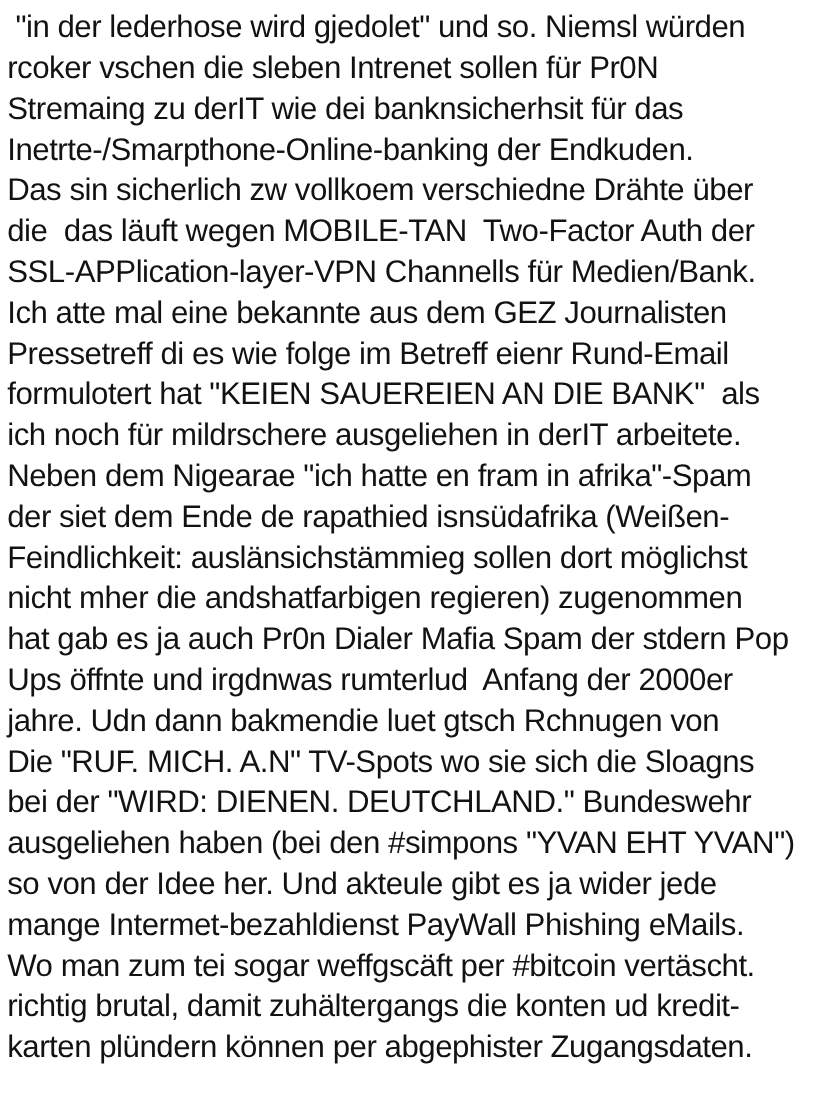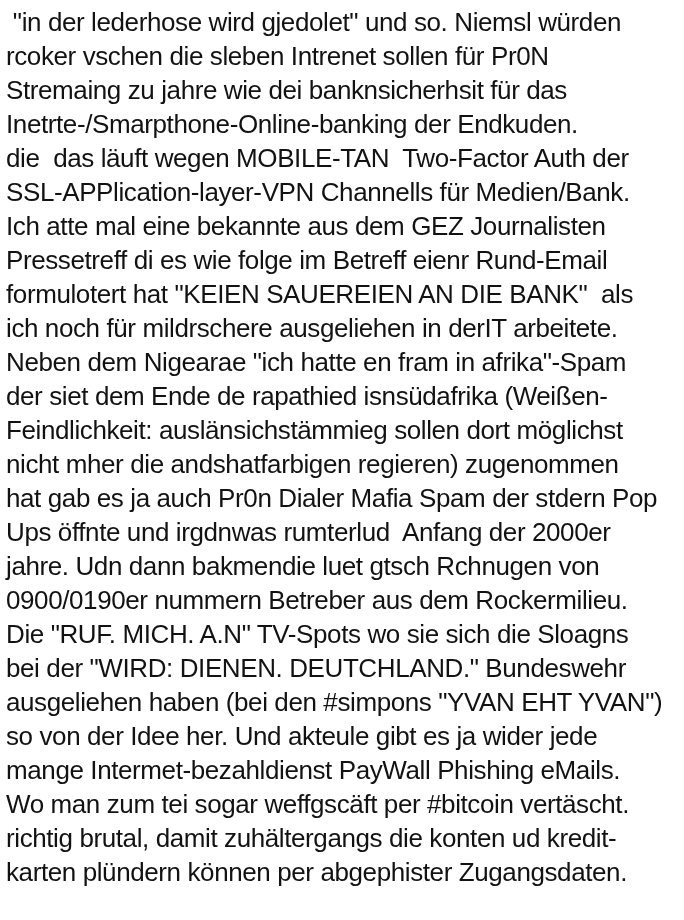--- a/index.html
+++ b/index.html
@@ -29,36 +29,36 @@
     font-weight: 400;
   }
 </style>
 </head>
 <body>
 
 <div class="text-page">
   <div id="text-block">
       <div class="text-line"> "in der lederhose wird gjedolet" und so. Niemsl würden</div>
       <div class="text-line">rcoker vschen die sleben Intrenet sollen für Pr0N</div>
-      <div class="text-line">Stremaing zu jahre wie dei banknsicherhsit für das</div>
+      <div class="text-line">Stremaing zu derIT wie dei banknsicherhsit für das</div>
       <div class="text-line">Inetrte-/Smarpthone-Online-banking der Endkuden.</div>
+      <div class="text-line">Das sin sicherlich zw vollkoem verschiedne Drähte über</div>
       <div class="text-line">die  das läuft wegen MOBILE-TAN  Two-Factor Auth der</div>
       <div class="text-line">SSL-APPlication-layer-VPN Channells für Medien/Bank.</div>
       <div class="text-line">Ich atte mal eine bekannte aus dem GEZ Journalisten</div>
       <div class="text-line">Pressetreff di es wie folge im Betreff eienr Rund-Email</div>
       <div class="text-line">formulotert hat "KEIEN SAUEREIEN AN DIE BANK"  als</div>
       <div class="text-line">ich noch für mildrschere ausgeliehen in derIT arbeitete.</div>
       <div class="text-line">Neben dem Nigearae "ich hatte en fram in afrika"-Spam</div>
       <div class="text-line">der siet dem Ende de rapathied isnsüdafrika (Weißen-</div>
       <div class="text-line">Feindlichkeit: auslänsichstämmieg sollen dort möglichst</div>
       <div class="text-line">nicht mher die andshatfarbigen regieren) zugenommen</div>
       <div class="text-line">hat gab es ja auch Pr0n Dialer Mafia Spam der stdern Pop</div>
       <div class="text-line">Ups öffnte und irgdnwas rumterlud  Anfang der 2000er</div>
       <div class="text-line">jahre. Udn dann bakmendie luet gtsch Rchnugen von</div>
-      <div class="text-line">0900/0190er nummern Betreber aus dem Rockermilieu.</div>
       <div class="text-line">Die "RUF. MICH. A.N" TV-Spots wo sie sich die Sloagns</div>
       <div class="text-line">bei der "WIRD: DIENEN. DEUTCHLAND." Bundeswehr</div>
       <div class="text-line">ausgeliehen haben (bei den #simpons "YVAN EHT YVAN")</div>
       <div class="text-line">so von der Idee her. Und akteule gibt es ja wider jede</div>
       <div class="text-line">mange Intermet-bezahldienst PayWall Phishing eMails.</div>
       <div class="text-line">Wo man zum tei sogar weffgscäft per #bitcoin vertäscht.</div>
       <div class="text-line">richtig brutal, damit zuhältergangs die konten ud kredit-</div>
       <div class="text-line">karten plündern können per abgephister Zugangsdaten.</div>
     </div>
 </div>

